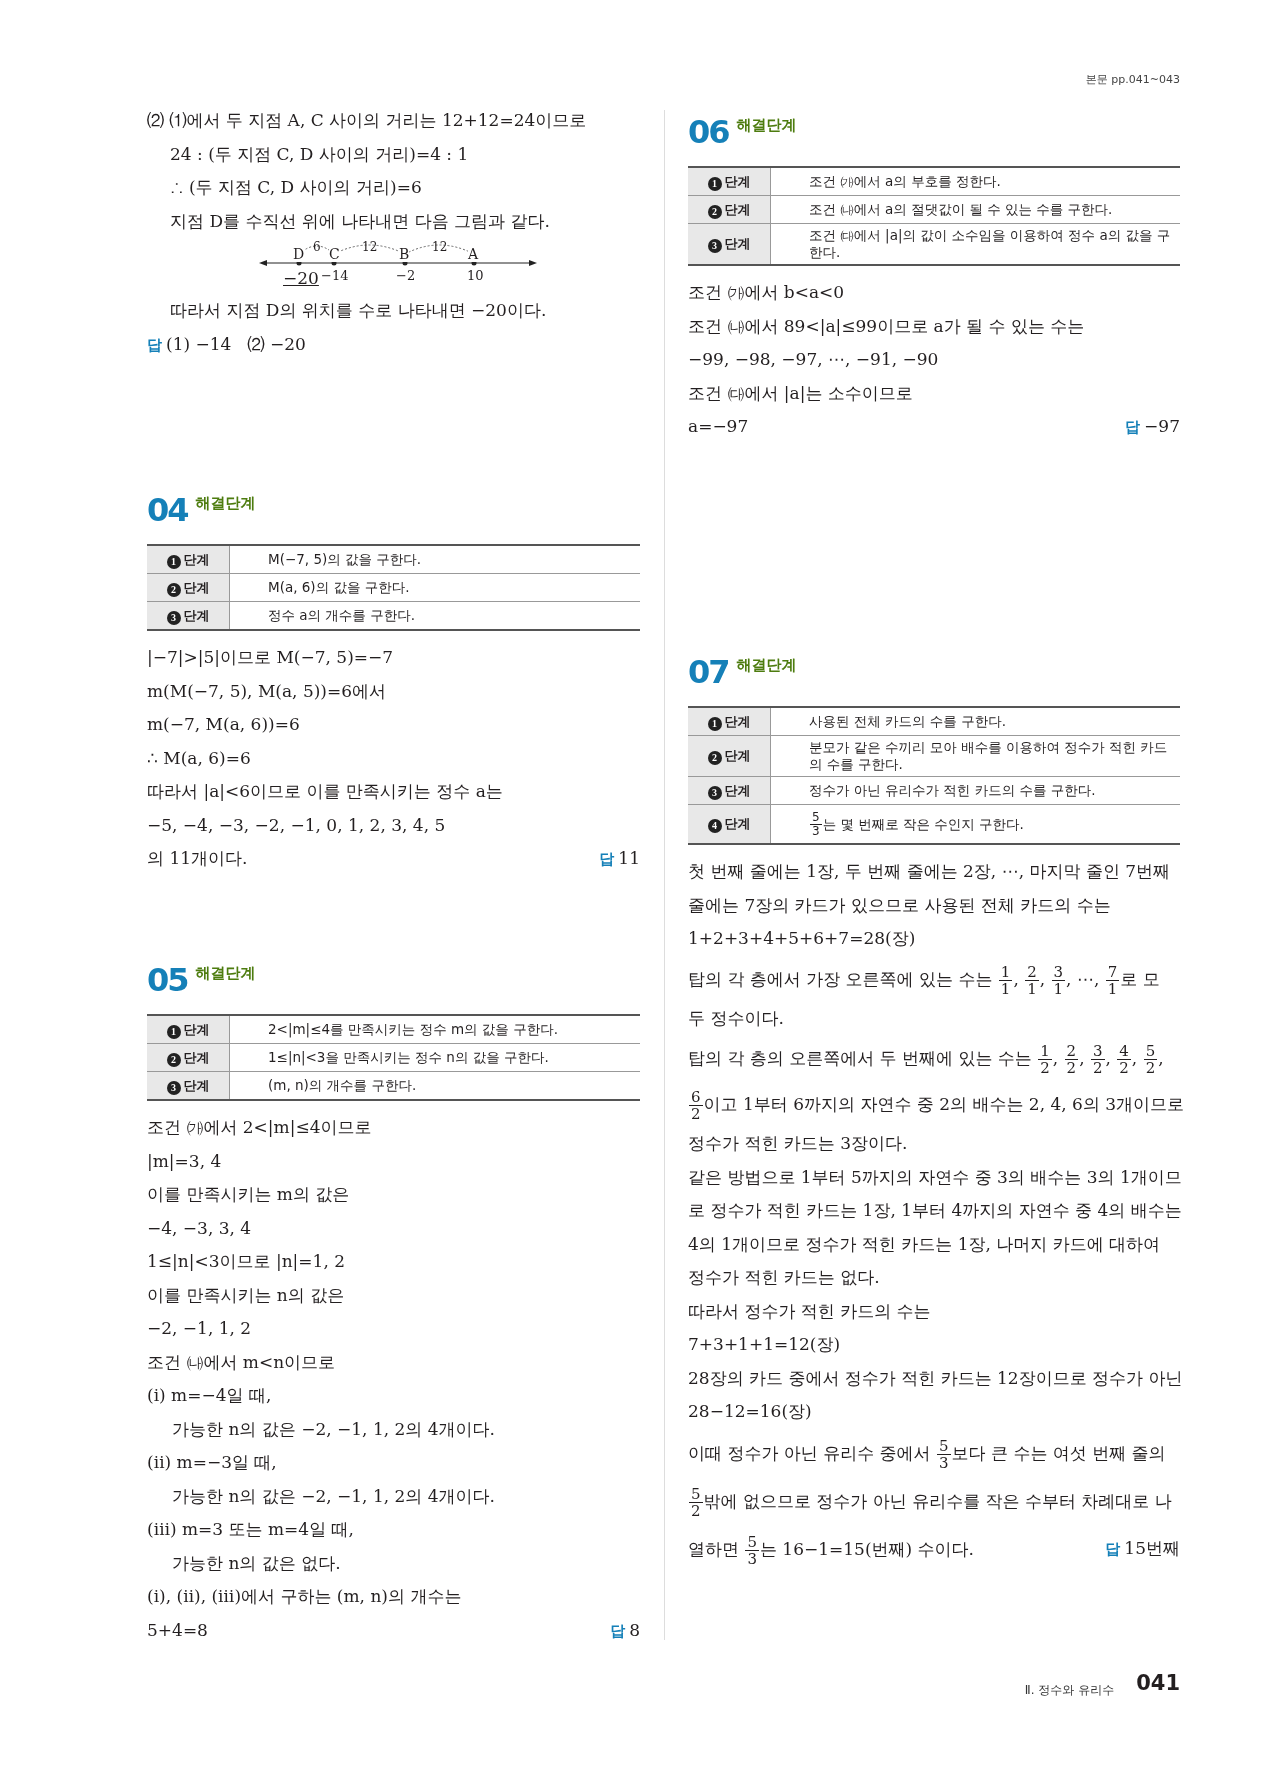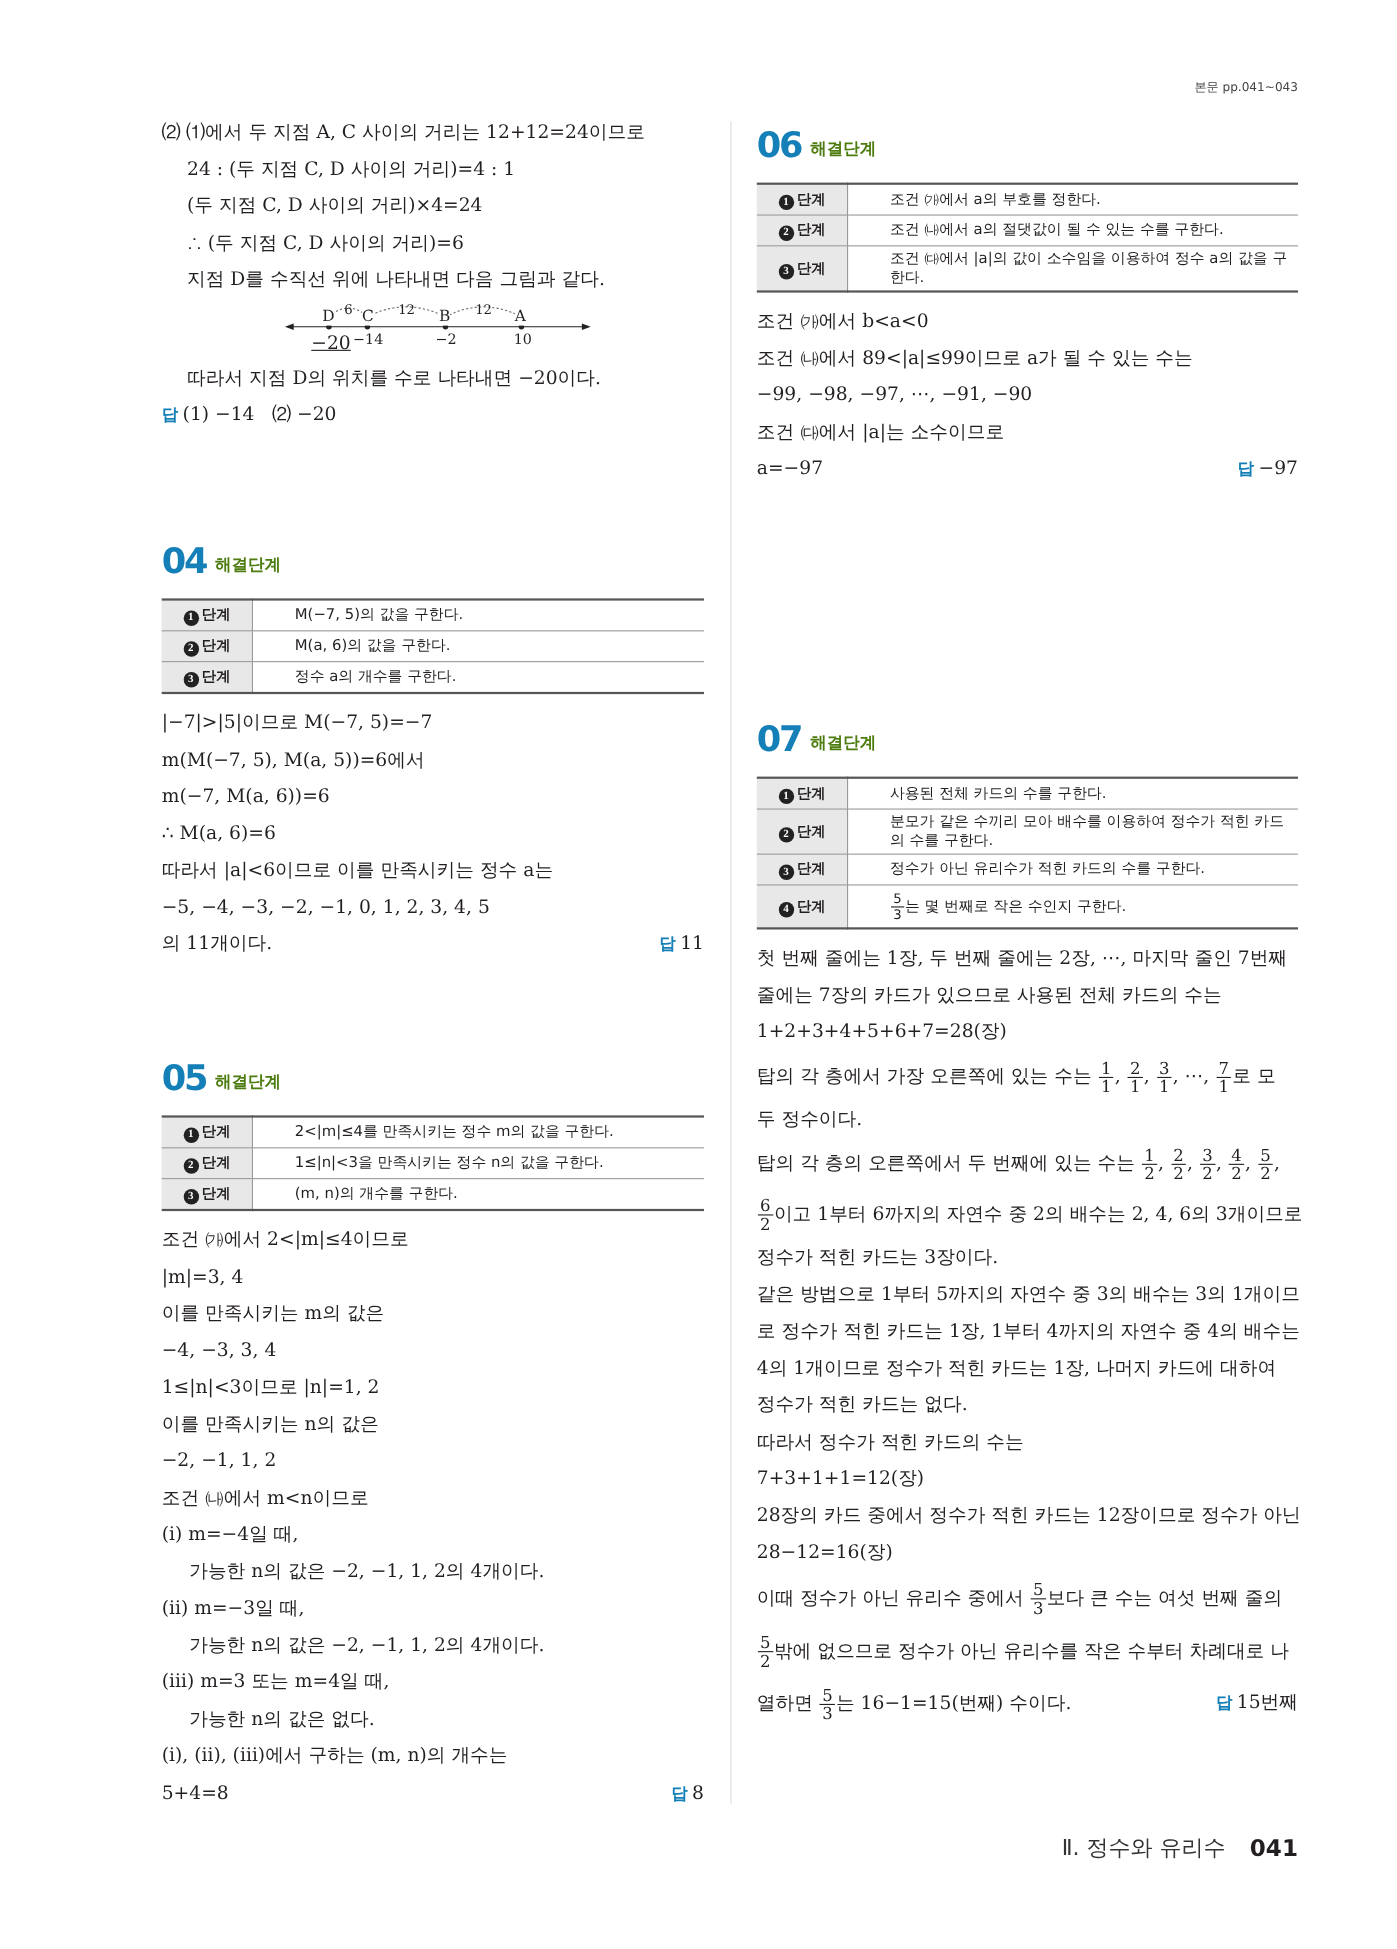--- a/index.html
+++ b/index.html
@@ -8,47 +8,46 @@
   .hdr { position:absolute; top:72px; right:90px; font-family:"DejaVu Sans",sans-serif; font-size:11px; color:#444; }
   .col { position:absolute; }
   .colL { left:147px; width:493px; }
   .colR { left:688px; width:492px; }
   .divider { position:absolute; left:664px; top:110px; width:1px; height:1530px; background:#ddd; }
   .line { font-size:17px; line-height:33.5px; white-space:nowrap; }
   .ind { padding-left:23px; }
   .ind2 { padding-left:25px; }
   .ans { text-align:left; font-size:17px; line-height:33px; }
   .ans .lbl { color:#1580b8; font-family:"DejaVu Sans",sans-serif; font-weight:bold; font-size:15px; margin-right:4px; }
-  .sec-title { display:flex; align-items:flex-end; margin:0 0 18px 0; }
+  .sec-title { display:flex; align-items:flex-start; margin:0 0 18px 0; }
   .sec-num { font-family:"DejaVu Sans",sans-serif; font-weight:bold; color:#1580b8; font-size:32px; letter-spacing:-2px; line-height:32px; }
   .sec-lbl { font-family:"DejaVu Sans",sans-serif; font-weight:bold; color:#4d7c0f; font-size:15px; margin-left:8px; margin-bottom:3px; }
   table.steps { width:100%; border-collapse:collapse; border-top:2px solid #555; border-bottom:2px solid #555; margin-bottom:10px; }
   table.steps td { border-bottom:1px solid #999; font-size:13.5px; padding:3px 6px; height:21px; }
   table.steps tr:last-child td { border-bottom:none; }
   table.steps td.st { background:#e8e8e8; width:70px; text-align:center; font-family:Liberation Serif, serif; font-weight:bold; font-size:13px; border-right:1px solid #999; white-space:nowrap; }
   table.steps td.tx { font-family:"DejaVu Sans",sans-serif; line-height:17px;padding-left:38px; }
   .circ { display:inline-block; width:14px; height:14px; border-radius:50%; background:#222; color:#fff; font-size:10px; line-height:14px; text-align:center; margin-right:3px; vertical-align:-1px; }
   .frac { display:inline-block; vertical-align:middle; text-align:center; font-size:15px; line-height:16px; margin:0 1px; }
   .frac span { display:block; }
   .frac .n { border-bottom:1px solid #231f20; padding:0 2px; }
   .footer { position:absolute; top:1666px; right:90px; font-family:"DejaVu Sans",sans-serif; display:flex; align-items:center; }
-  .footer .chap { font-size:20px; color:#333; margin-right:22px; }
+  .footer .chap { font-size:12px; color:#333; margin-right:22px;margin-top:16px; }
   .footer .pg { font-size:21px; font-weight:bold; color:#231f20; }
   .numline { position:relative; height:48px; margin:2px 0 6px 0; }
 </style>
 </head>
 <body>
 
 <div class="hdr">본문 pp.041~043</div>
 <div class="divider"></div>
 
 <div class="col colL" style="top:104px;">
   <div class="line">⑵ ⑴에서 두 지점 A, C 사이의 거리는 12+12=24이므로</div>
   <div class="line ind">24 : (두 지점 C, D 사이의 거리)=4 : 1</div>
-  <div class="line ind">(두 지점 C, D 사이의 거리)×4=24</div>
   <div class="line ind">∴ (두 지점 C, D 사이의 거리)=6</div>
   <div class="line ind">지점 D를 수직선 위에 나타내면 다음 그림과 같다.</div>
 
   <div class="numline">
     <svg width="493" height="48">
       <line x1="118" y1="23" x2="384" y2="23" stroke="#222" stroke-width="1"></line>
       <polygon points="112,23 120,20 120,26" fill="#222"></polygon>
       <polygon points="390,23 382,20 382,26" fill="#222"></polygon>
       <circle cx="152" cy="23" r="2.5" fill="#222"></circle>
       <circle cx="187" cy="23" r="2.5" fill="#222"></circle>

